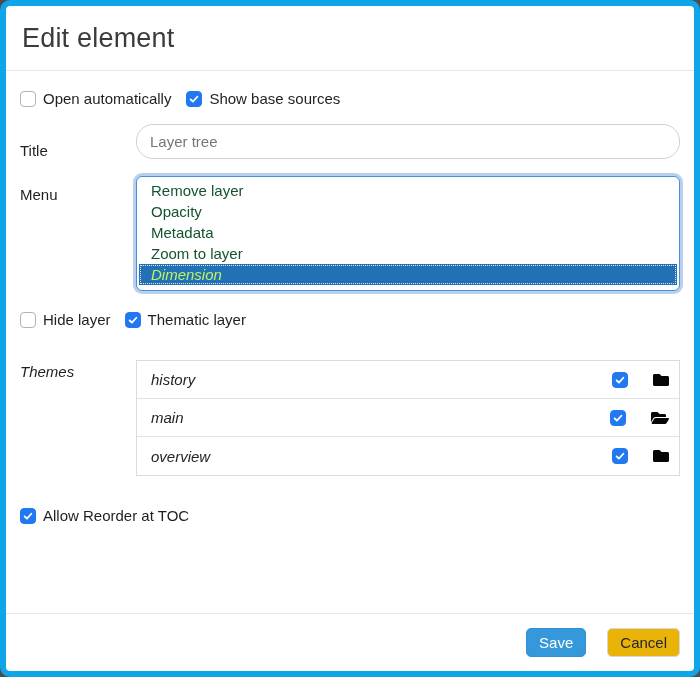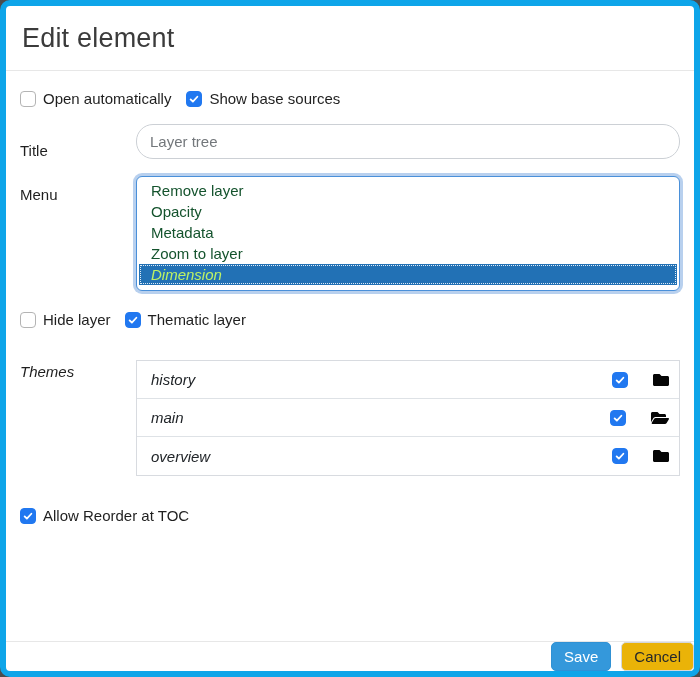--- a/index.html
+++ b/index.html
@@ -133,23 +133,24 @@
     display: inline-flex;
     cursor: pointer;
   }
   .folder-btn svg { height: 16px; fill: #050505; }
 
   .allow-row { margin-top: 31px; }
 
   .dialog-footer {
     margin-top: auto;
     border-top: 1px solid #e7e7e7;
+    padding: 14px;
     display: flex;
     justify-content: flex-end;
-    gap: 10px;
+    gap: 21px;
   }
   .btn {
     font-family: "Liberation Sans", sans-serif;
     font-size: 15px;
     height: 29px;
     padding: 0 12px;
     border-radius: 5px;
     cursor: pointer;
   }
   .btn-save {

